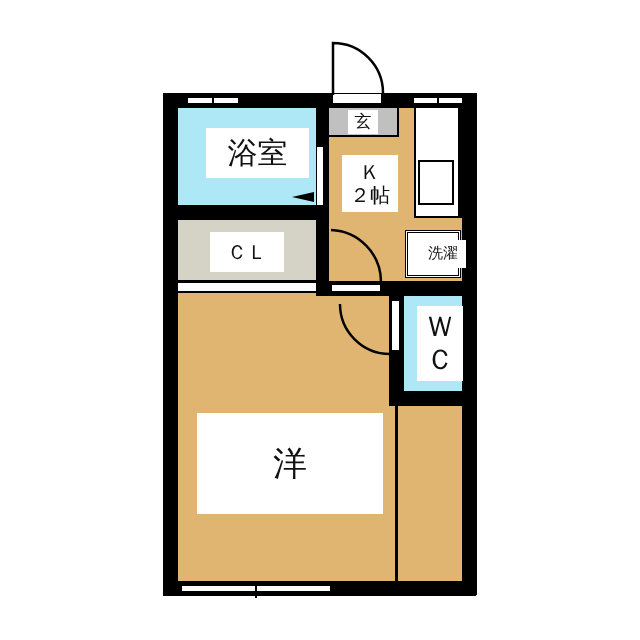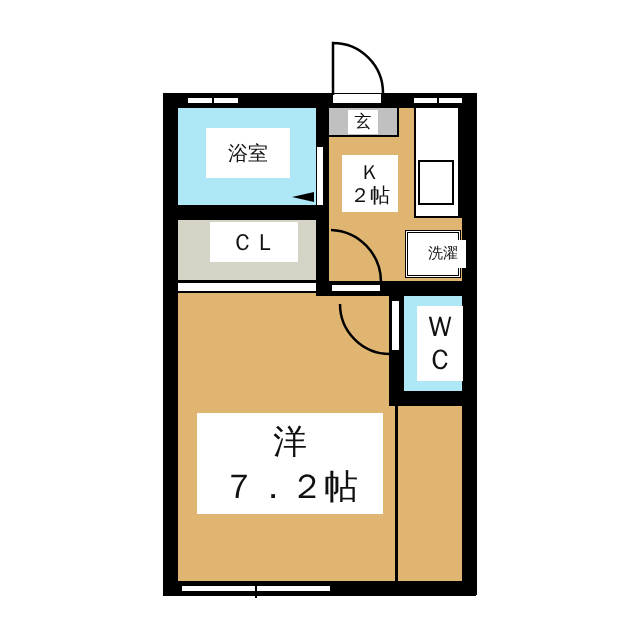--- a/index.html
+++ b/index.html
@@ -16,31 +16,31 @@
 </style>
 </head>
 <body>
 
 <div class="abs wall" style="left:163px;top:93px;width:313px;height:15px;"></div>
 <div class="abs wall" style="left:163px;top:93px;width:15px;height:502px;"></div>
 <div class="abs wall" style="left:462px;top:93px;width:15px;height:502px;"></div>
 <div class="abs wall" style="left:163px;top:581px;width:313px;height:15px;"></div>
 
 <div class="abs bath" style="left:178px;top:108px;width:138px;height:97px;"></div>
-<div class="abs label" style="left:206px;top:128px;width:84px;height:50px;font-size:20px;">浴室</div>
+<div class="abs label" style="left:206px;top:128px;width:103px;height:50px;font-size:30px;">浴室</div>
 
 <div class="abs wall" style="left:163px;top:205px;width:165px;height:15px;"></div>
 
 <div class="abs wall" style="left:316px;top:93px;width:13px;height:205px;"></div>
 
 <div class="abs" style="left:316px;top:146px;width:8px;height:60px;background:#fff;border:1px solid #000;"></div>
 <div class="abs" style="left:292px;top:192px;width:0;height:0;border-top:5px solid transparent;border-bottom:5px solid transparent;border-right:22px solid #000;"></div>
 
 <div class="abs closet" style="left:178px;top:220px;width:138px;height:61px;"></div>
-<div class="abs label" style="left:210px;top:222px;width:88px;height:40px;font-size:23px;">ＣＬ</div>
+<div class="abs label" style="left:210px;top:232px;width:74px;height:40px;font-size:20px;">ＣＬ</div>
 
 <div class="abs wall" style="left:178px;top:280px;width:138px;height:3px;"></div>
 <div class="abs" style="left:178px;top:283px;width:138px;height:10px;background:#fff;border-bottom:2px solid #000;"></div>
 <div class="abs" style="left:180px;top:295px;width:0;height:0;border-left:4px solid transparent;border-right:4px solid transparent;border-top:22px solid #000;"></div>
 <div class="abs" style="left:306px;top:295px;width:0;height:0;border-left:4px solid transparent;border-right:4px solid transparent;border-top:22px solid #000;"></div>
 
 <div class="abs floor" style="left:178px;top:293px;width:284px;height:288px;"></div>
 <div class="abs floor" style="left:329px;top:108px;width:133px;height:185px;"></div>
 
 <div class="abs entry" style="left:329px;top:108px;width:70px;height:29px;border-bottom:2px solid #000;border-right:2px solid #000;"></div>
@@ -78,21 +78,20 @@
 </div>
 <div class="abs" style="left:391px;top:300px;width:9px;height:51px;background:#fff;border:1px solid #000;"></div>
 <svg class="abs" style="left:338px;top:302px;" width="56" height="54" viewBox="0 0 56 54">
   <path d="M2 2 A50 50 0 0 0 52 52" fill="none" stroke="#000" stroke-width="2.5"></path>
 </svg>
 
 <div class="abs wall" style="left:395px;top:406px;width:3px;height:175px;"></div>
 
 <div class="abs label" style="left:197px;top:413px;width:186px;height:101px;flex-direction:column;font-size:34px;line-height:1.3;">
   <span>洋</span>
-  <span>７．２帖</span>
 </div>
 
 <div class="abs win" style="left:188px;top:96px;width:50px;height:9px;"></div>
 <div class="abs winline" style="left:212px;top:93px;width:2px;height:15px;"></div>
 <div class="abs win" style="left:414px;top:96px;width:48px;height:9px;"></div>
 <div class="abs winline" style="left:437px;top:93px;width:2px;height:15px;"></div>
 <div class="abs win" style="left:182px;top:584px;width:148px;height:9px;"></div>
 <div class="abs winline" style="left:255px;top:581px;width:2px;height:17px;"></div>
 
 </body></html>

